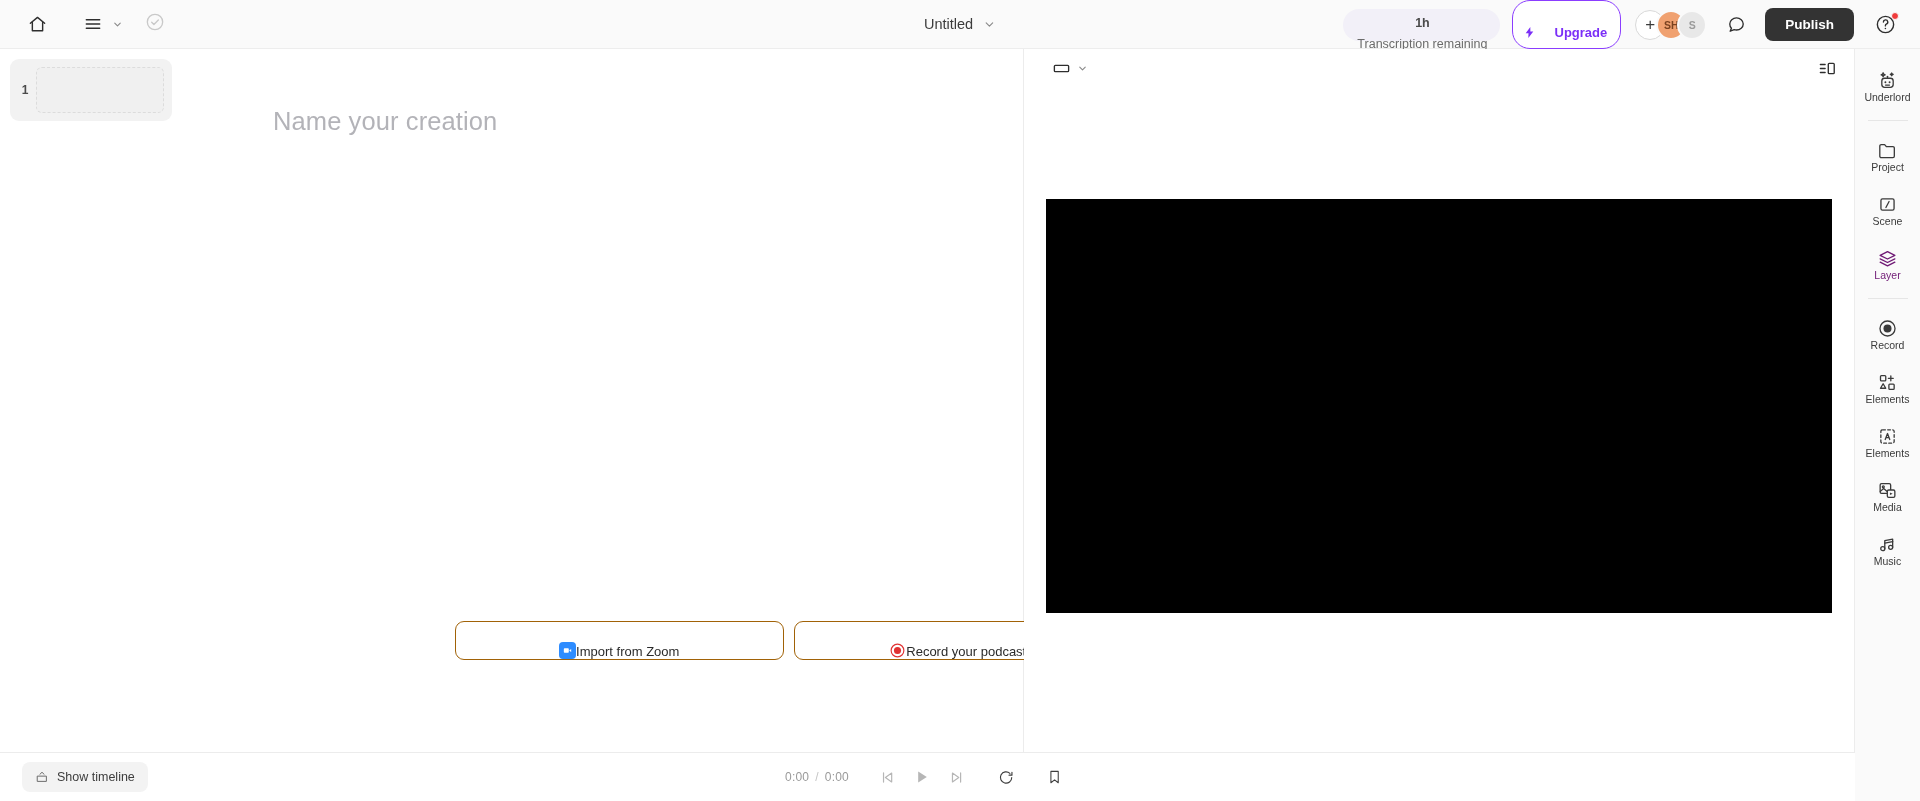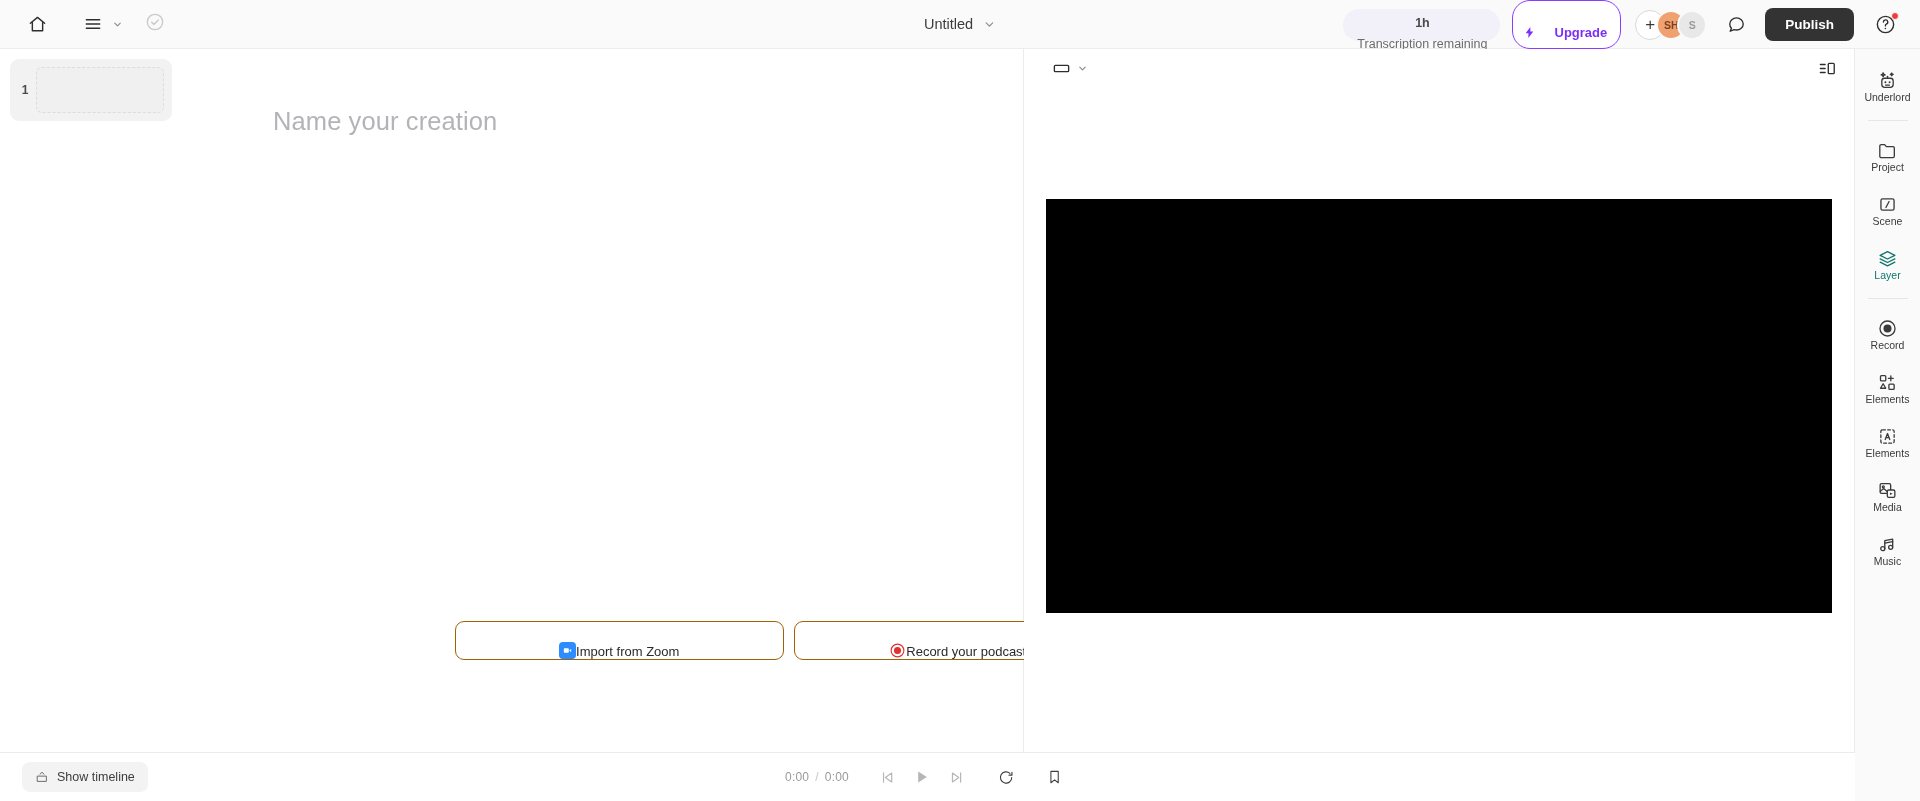--- a/index.html
+++ b/index.html
@@ -186,21 +186,21 @@
     background: #fafafa;
     display: flex; flex-direction: column; align-items: center;
     padding-top: 14px;
   }
   .tool {
     width: 58px; padding: 7px 0 5px;
     display: flex; flex-direction: column; align-items: center; 
     cursor: pointer; border-radius: 8px; margin-bottom: 9px;
     color: #3a3a3a;
   }
-  .tool.disabled { color: #0f766e; cursor: default; }
+  .tool.disabled { color: #701a75; cursor: default; }
   .tool-label { font-size: 10.5px; line-height: 12px; }
   .rail-div { width: 40px; height: 1px; background: #e6e6e6; margin: 3px 0 12px; }
 
   
   .bottombar {
     position: absolute; bottom: 0; left: 0;
     width: 1855px; height: 49px;
     background: #ffffff;
     border-top: 1px solid #ececec;
     display: flex; align-items: center;

